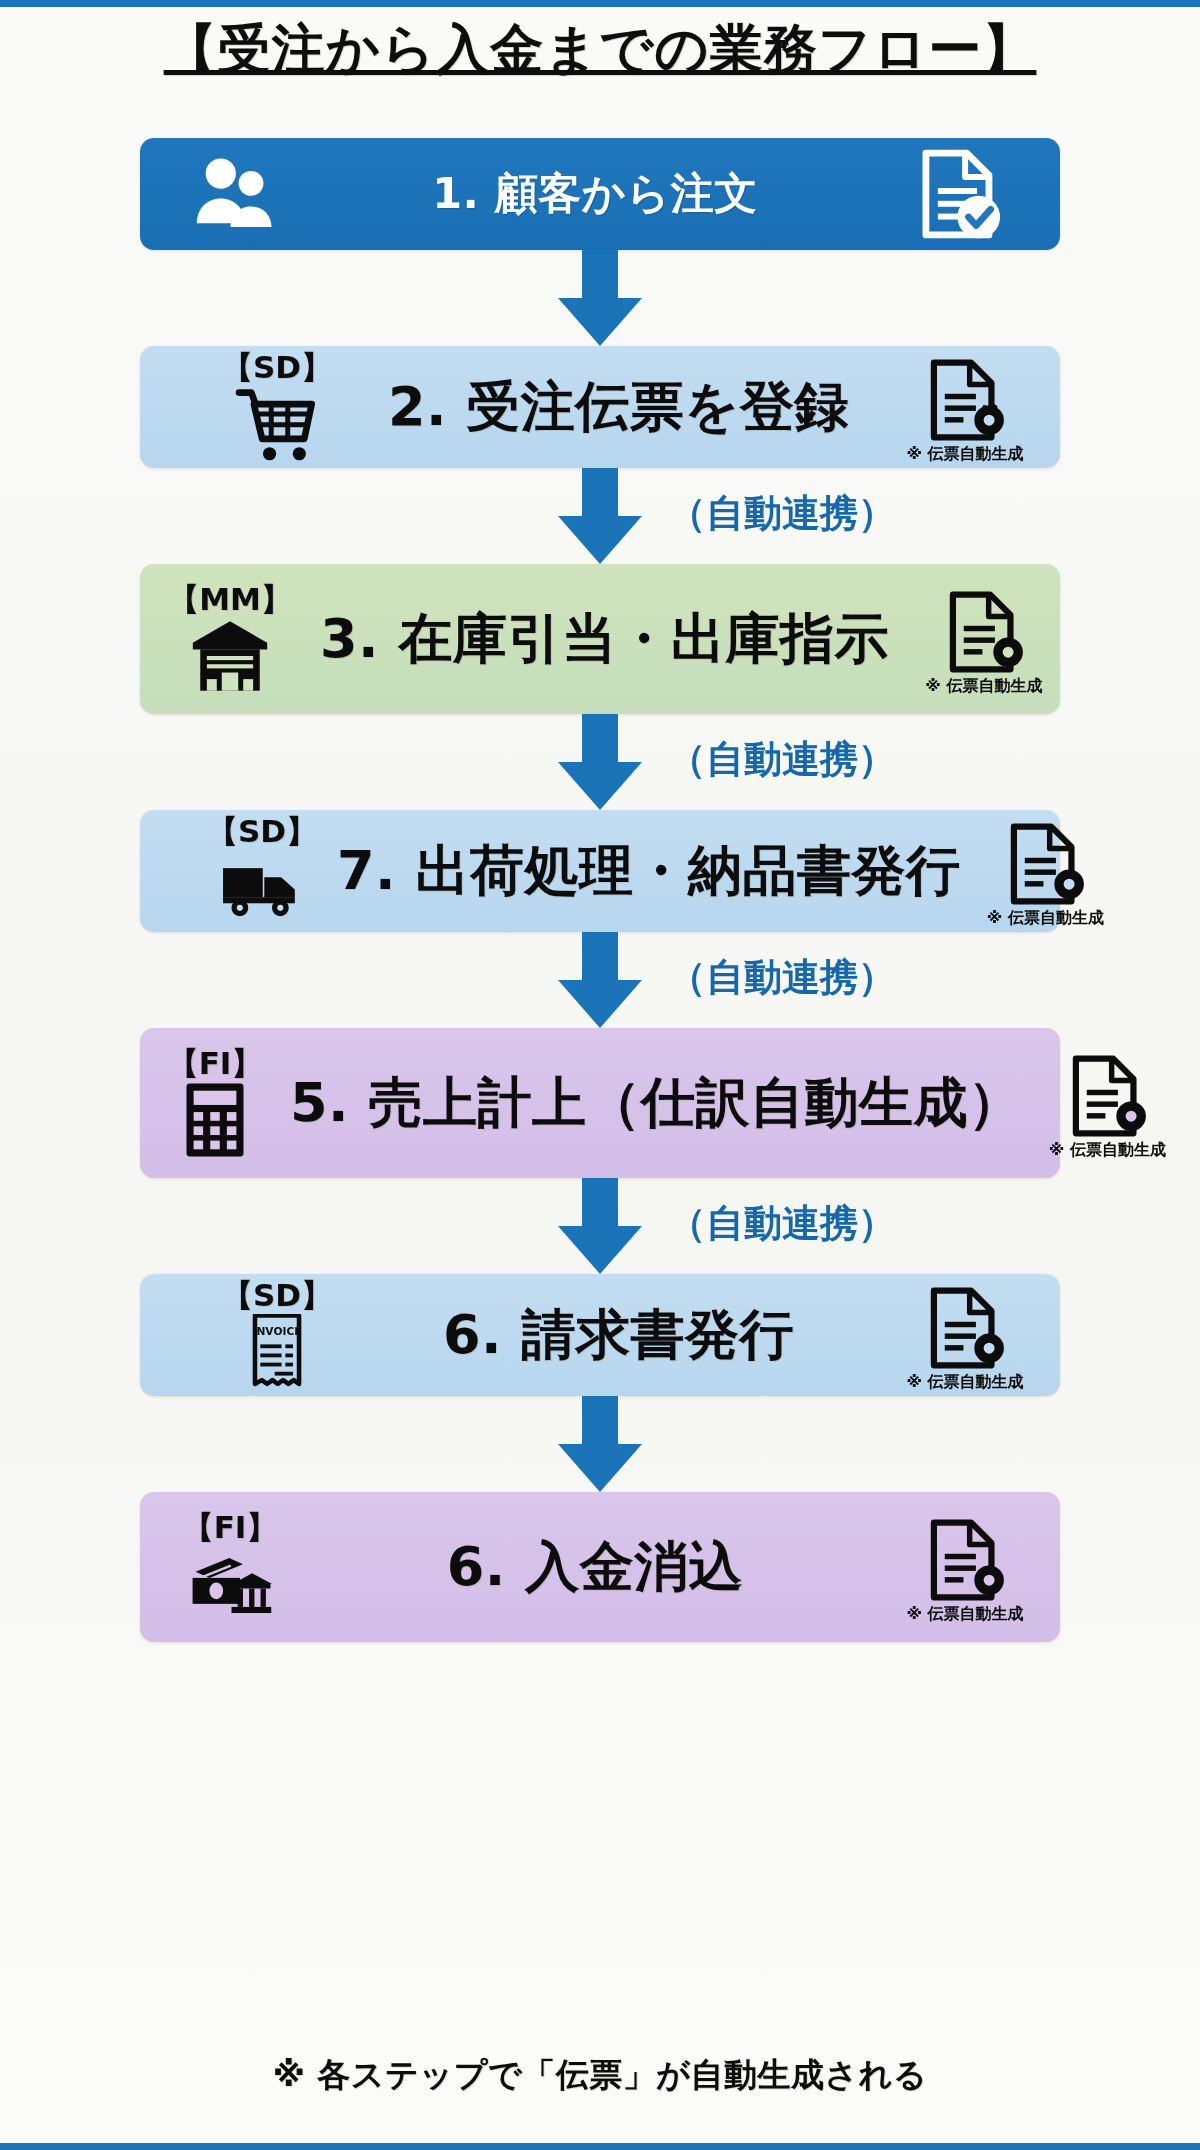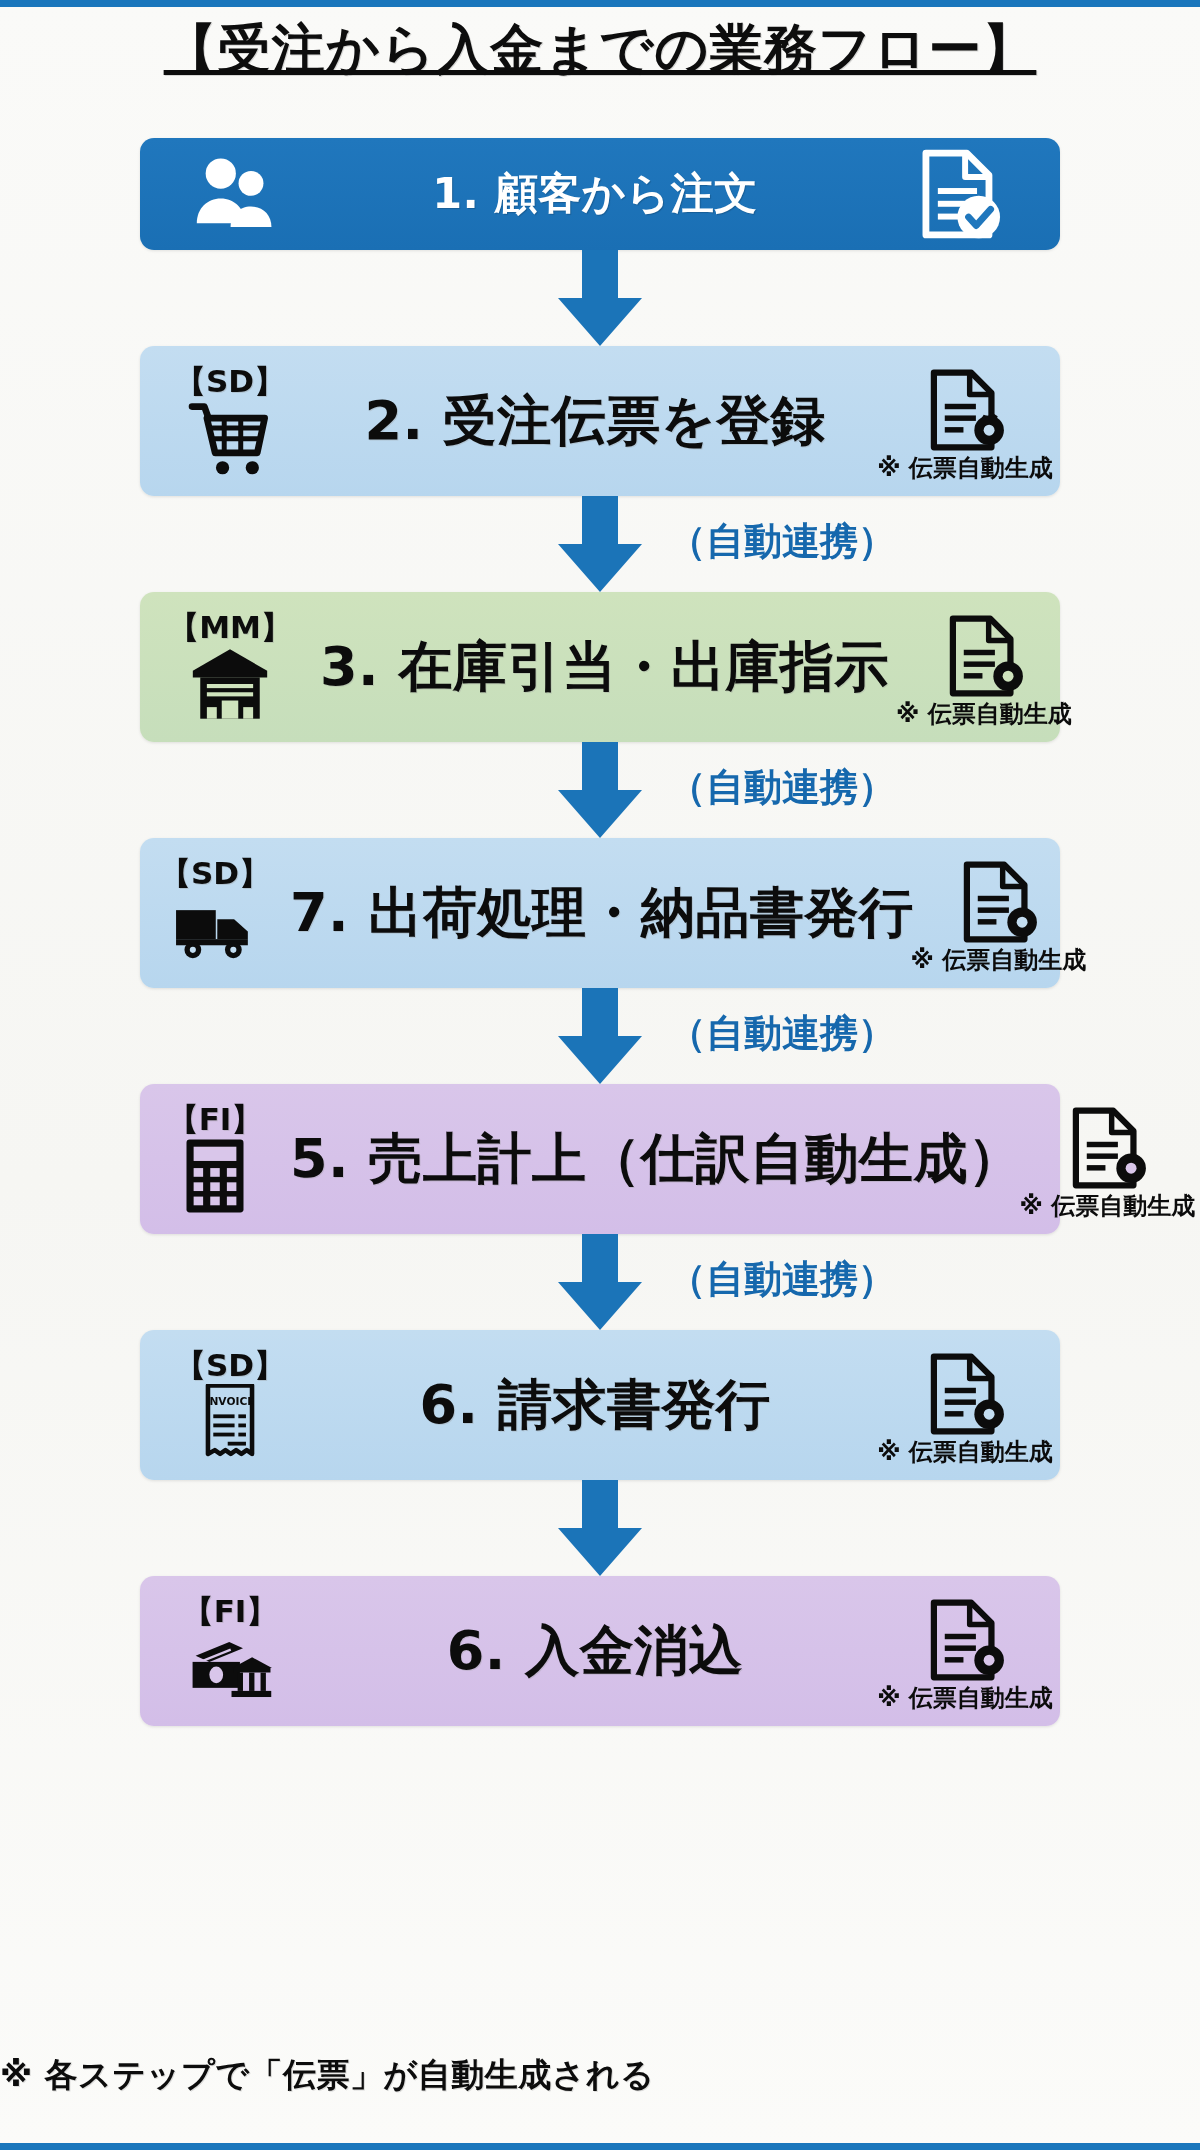--- a/index.html
+++ b/index.html
@@ -39,21 +39,21 @@
 
   
   .step {
     position: relative;
     width: 920px;
     border-radius: 14px;
     display: flex; align-items: center;
     box-shadow: 0 1px 3px rgba(0,0,0,.10);
   }
   .step.s1   { height: 112px; background: linear-gradient(180deg,#2077bd,#1a6fb4); }
-  .step.blue { height: 150px; background: linear-gradient(180deg,#c3ddf1,#b7d6ee); }
+  .step.blue { height: 122px; background: linear-gradient(180deg,#c3ddf1,#b7d6ee); padding-left: 47px; }
   .step.green{ height: 150px; background: linear-gradient(180deg,#cfe3bd,#c6debb); }
   .step.purp { height: 150px; background: linear-gradient(180deg,#d9c6ea,#d3bee8); }
 
   
   .left-col {
     width: 180px; height: 100%;
     display: flex; flex-direction: column;
     align-items: center; justify-content: center;
     flex: none;
   }
@@ -82,21 +82,21 @@
   
   .right-col {
     width: 190px; height: 100%; flex: none;
     display: flex; flex-direction: column;
     align-items: center; justify-content: center;
     padding-top: 6px;
   }
   .doc-icon { width: 78px; height: 84px; display: block; }
   .doc-icon svg { width: 100%; height: 100%; display: block; }
   .auto-note {
-    font-size: 24px; font-weight: bold; color: #0c0c0c;
+    font-size: 16px; font-weight: bold; color: #0c0c0c;
     margin-top: 4px; white-space: nowrap; line-height: 1;
   }
   .step.s1 .right-col { width: 200px; padding-top: 0; }
   .step.s1 .doc-icon { width: 88px; height: 92px; }
 
   
   .step.tight .left-col { width: 150px; }
   .step.tight .right-col { width: 170px; }
 
   
@@ -113,20 +113,21 @@
   .link-label {
     position: absolute; left: 50%; top: 26px;
     margin-left: 68px;
     font-size: 38px; font-weight: bold; color: #1668ad;
     white-space: nowrap; line-height: 1;
   }
 
   
   .footer-note {
     position: absolute; bottom: 52px; left: 0; width: 1200px;
+    text-align: center;
     font-size: 33px; font-weight: bold; color: #0c0c0c;
     letter-spacing: .5px; white-space: nowrap;
     text-shadow: 1px 1px 0 rgba(150,150,150,.3);
   }
 </style>
 </head>
 <body>
 
 <div id="page">
 

